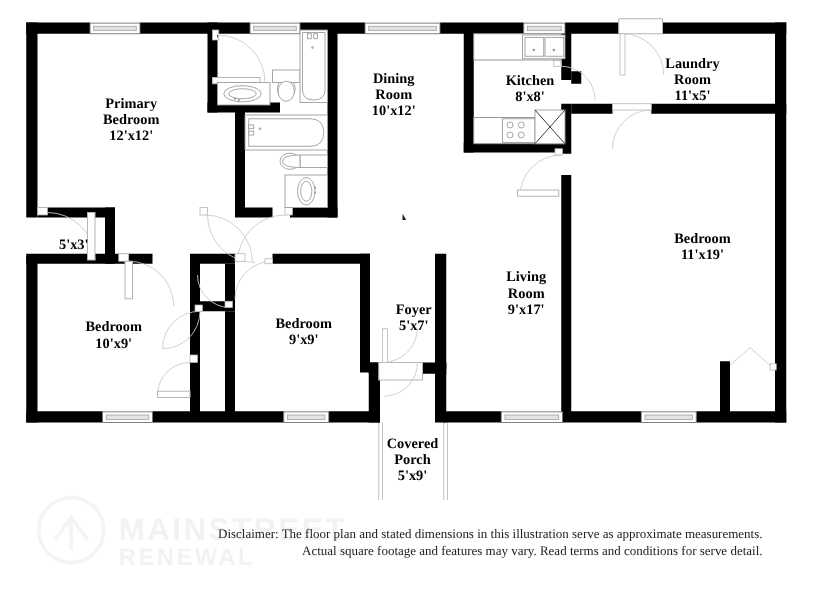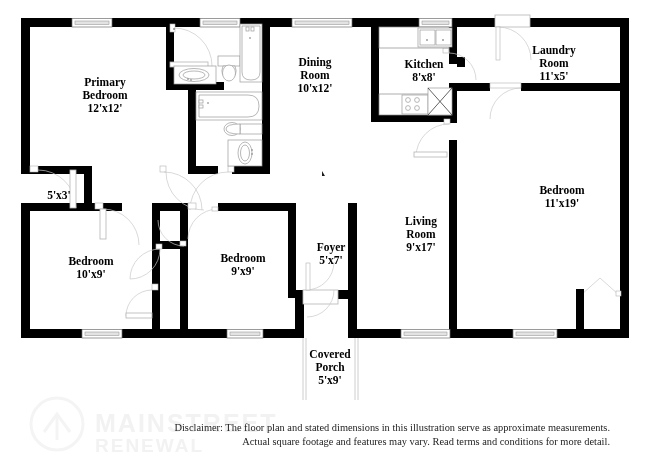--- a/index.html
+++ b/index.html
@@ -423,14 +423,14 @@
       <text class="room-label" x="330" y="371">Porch</text>
       <text class="room-label" x="330" y="384">5'x9'</text>
     </g>
   </g>
 
 </svg>
 </div>
 
 <div id="disclaimer">
   <div>Disclaimer: The floor plan and stated dimensions in this illustration serve as approximate measurements.</div>
-  <div>Actual square footage and features may vary. Read terms and conditions for more detail.</div>
+  <div>Actual square footage and features may vary. Read terms and conditions for serve detail.</div>
 </div>
 
 </body></html>

